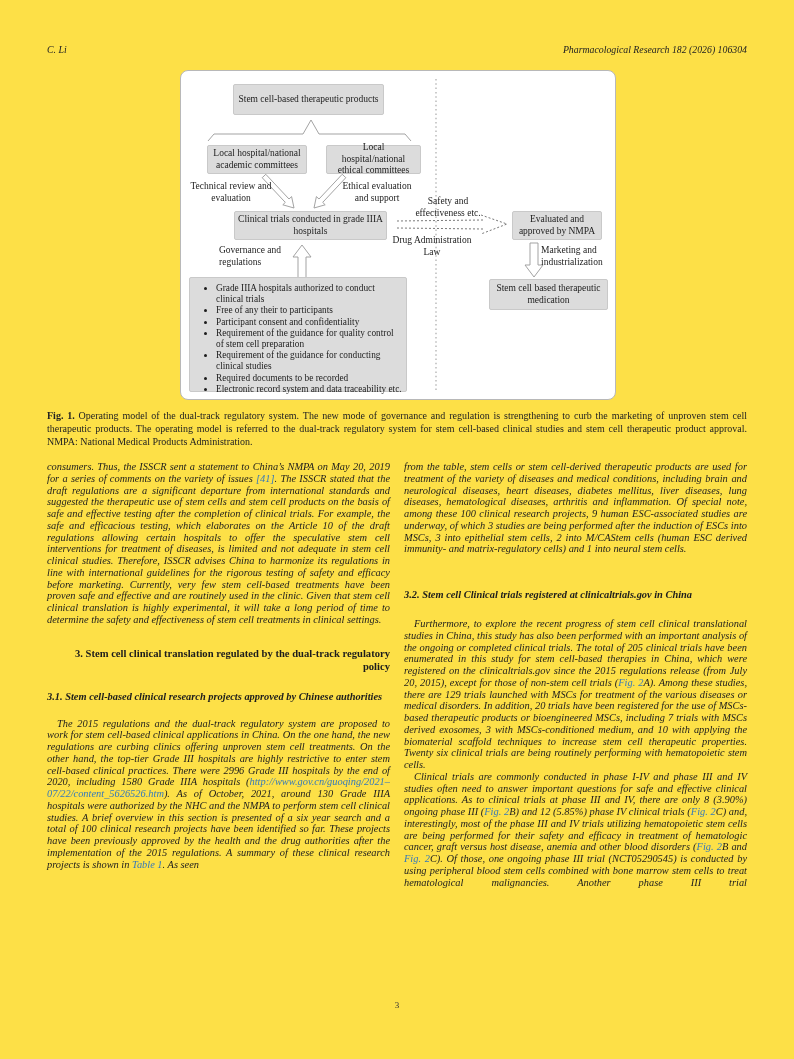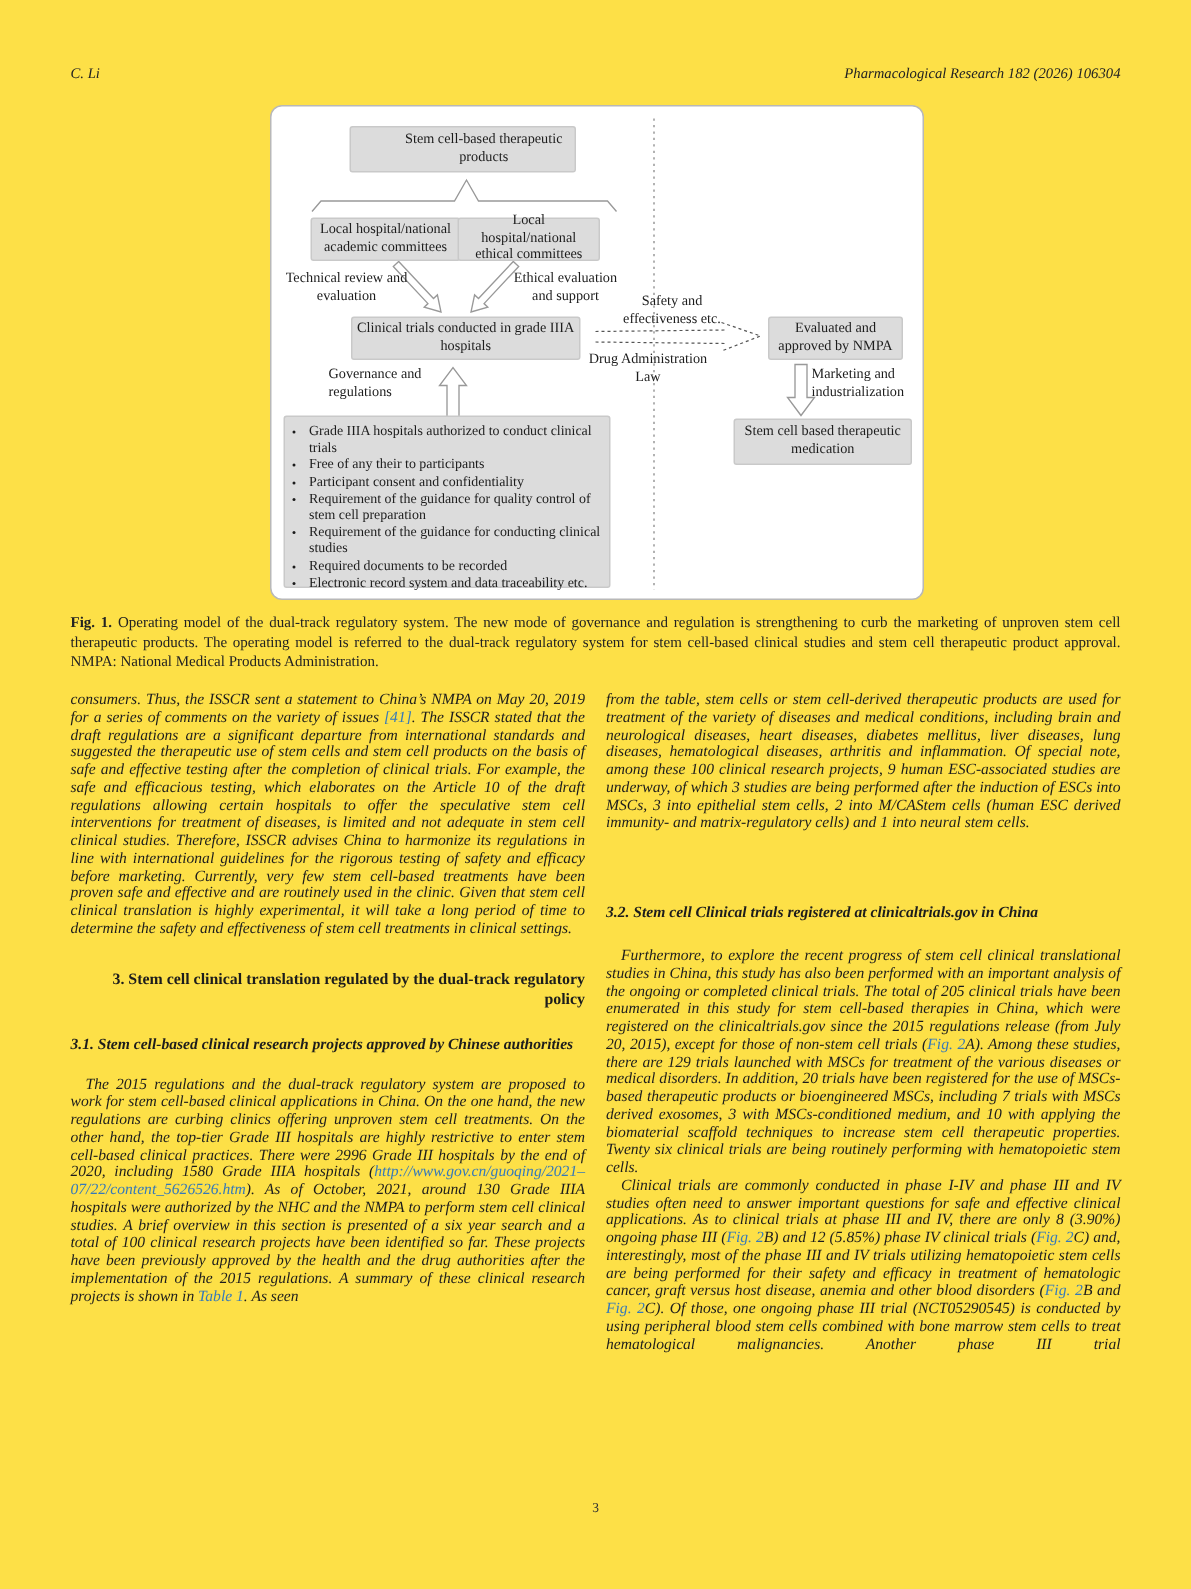--- a/index.html
+++ b/index.html
@@ -9,35 +9,35 @@
 
   
   .hdr { position:absolute; top:44px; left:47px; right:47px; display:flex; justify-content:space-between; font-style:italic; font-size:9.8px; color:#222; }
 
   
   .fig { position:absolute; left:180px; top:70px; width:436px; height:330px; border:1px solid #b8b8b8; border-radius:8px; background:#fff; font-size:9.5px; line-height:11.5px; }
   .fbox { position:absolute; background:var(--box_fill,#dcdcdc); border:1px solid #c9c9c9; border-radius:2px; display:flex; align-items:center; justify-content:center; text-align:center; padding:1px 3px; }
   .flabel { position:absolute; text-align:center; color:#1c1c1c; }
   .flabel.left { text-align:left; }
   .fig svg { position:absolute; left:0; top:0; pointer-events:none; }
-  .fbullets { position:absolute; left:8px; top:206px; width:218px; height:115px; background:var(--box_fill,#dcdcdc); border:1px solid #c9c9c9; border-radius:2px; padding:5px 4px 4px 2px; }
+  .fbullets { position:absolute; left:8px; top:206px; width:218px; height:115px; background:var(--box_fill,#dcdcdc); border:1px solid #c9c9c9; border-radius:2px; padding:5px 4px 4px 12px; }
   .fbullets ul { list-style:disc; padding-left:14px; font-size:9.3px; line-height:11.2px; }
 
   
   .caption { position:absolute; left:47px; top:410px; width:700px; font-size:10px; line-height:12.8px; text-align:justify; color:#222; }
   .caption b { font-weight:bold; }
 
   
   .col { position:absolute; top:461px; width:343px; font-size:10.4px; line-height:11.75px; text-align:justify; }
   .col.l { left:47px; } .col.r { left:404px; }
   .col p { margin:0;font-style:italic; }
   .col p.indent { text-indent:10px; }
   .h2 { font-weight:bold; font-size:10.6px; line-height:13px; margin:21px 0 0 0; text-align:right; }
   .h3 { font-style:italic; font-size:10.4px; line-height:13px; margin:17px 0 15px 0; text-align:left; }
-  .h3.sp { margin-top:47px; margin-bottom:17px; }
+  .h3.sp { margin-top:33px; margin-bottom:17px; }
   .link { color:var(--link,#3579ba); }
   .jlast { text-align-last:justify; }
 
   .pageno { position:absolute; left:0; right:0; top:1000px; text-align:center; font-size:9px; color:#333; }
 </style>
 </head>
 <body>
 
 <div class="page">
 
@@ -60,23 +60,23 @@
 
       <polygon points="117,208 117,186 112,186 121,174 130,186 125,186 125,208" fill="#ffffff" stroke="#999999" stroke-width="0.9"></polygon>
 
       <polygon points="349,172 349,194 344,194 353,206 362,194 357,194 357,172" fill="#ffffff" stroke="#999999" stroke-width="0.9"></polygon>
 
       <line x1="216" y1="150" x2="302" y2="149" stroke="#555555" stroke-width="0.8" stroke-dasharray="2,2"></line>
       <line x1="216" y1="157" x2="302" y2="158" stroke="#555555" stroke-width="0.8" stroke-dasharray="2,2"></line>
       <polyline points="300,144 326,153 300,163" fill="none" stroke="#555555" stroke-width="0.8" stroke-dasharray="2,2"></polyline>
     </svg>
 
-    <div class="fbox" style="left:52px; top:13px; width:151px; height:31px;padding-left:31px;">Stem cell-based therapeutic products</div>
+    <div class="fbox" style="left:52px; top:13px; width:151px; height:31px;">Stem cell-based therapeutic products</div>
     <div class="fbox" style="left:26px; top:74px; width:100px; height:29px;">Local hospital/national academic committees</div>
-    <div class="fbox" style="left:124px; top:74px; width:95px; height:29px;">Local hospital/national ethical committees</div>
+    <div class="fbox" style="left:145px; top:74px; width:95px; height:29px;">Local hospital/national ethical committees</div>
     <div class="fbox" style="left:53px; top:140px; width:153px; height:29px;">Clinical trials conducted in grade IIIA hospitals</div>
     <div class="fbox" style="left:331px; top:140px; width:90px; height:29px;">Evaluated and approved by NMPA</div>
     <div class="fbox" style="left:308px; top:208px; width:119px; height:31px;">Stem cell based therapeutic medication</div>
 
     <div class="flabel" style="left:4px; top:110px; width:92px;">Technical review and evaluation</div>
     <div class="flabel" style="left:156px; top:110px; width:80px;">Ethical evaluation and support</div>
     <div class="flabel" style="left:222px; top:125px; width:90px;">Safety and effectiveness etc.</div>
     <div class="flabel" style="left:206px; top:164px; width:90px;">Drug Administration Law</div>
     <div class="flabel left" style="left:38px; top:174px; width:74px;">Governance and regulations</div>
     <div class="flabel left" style="left:360px; top:174px; width:72px;">Marketing and industrialization</div>

